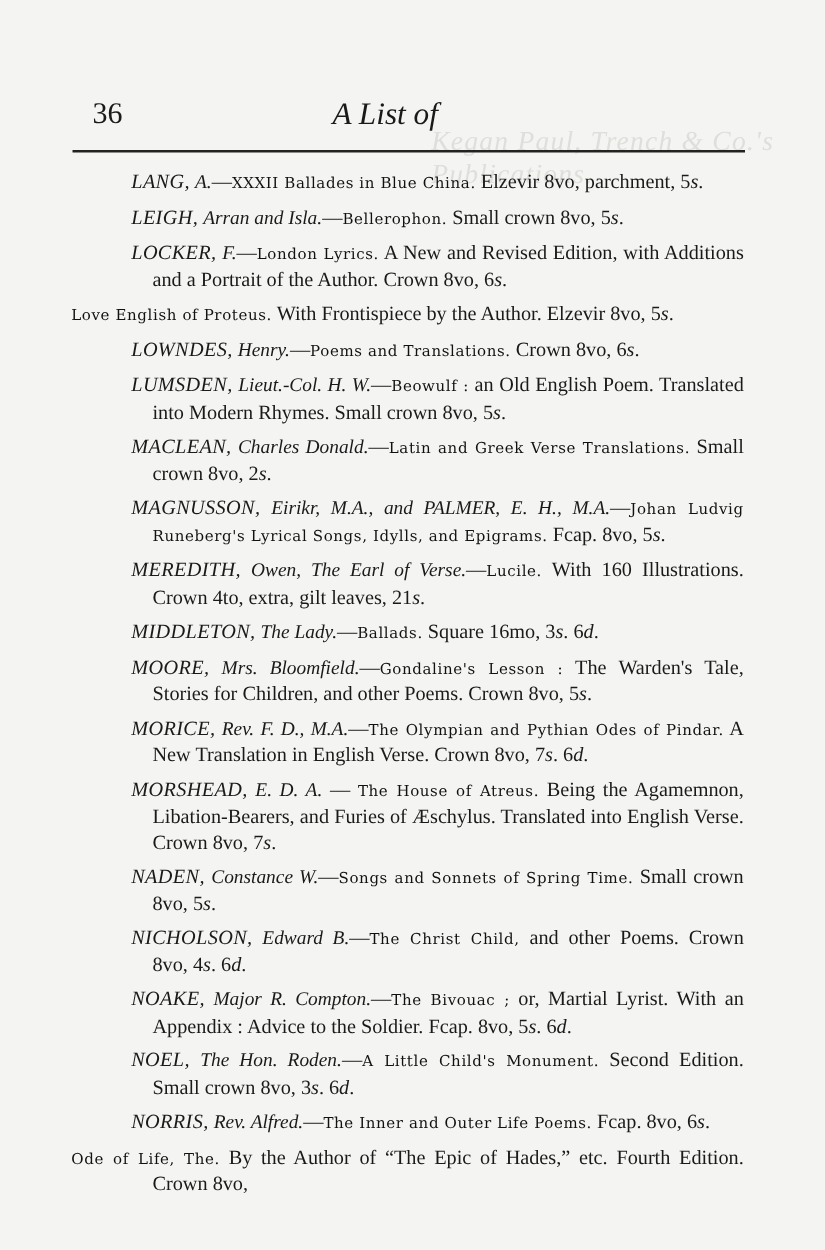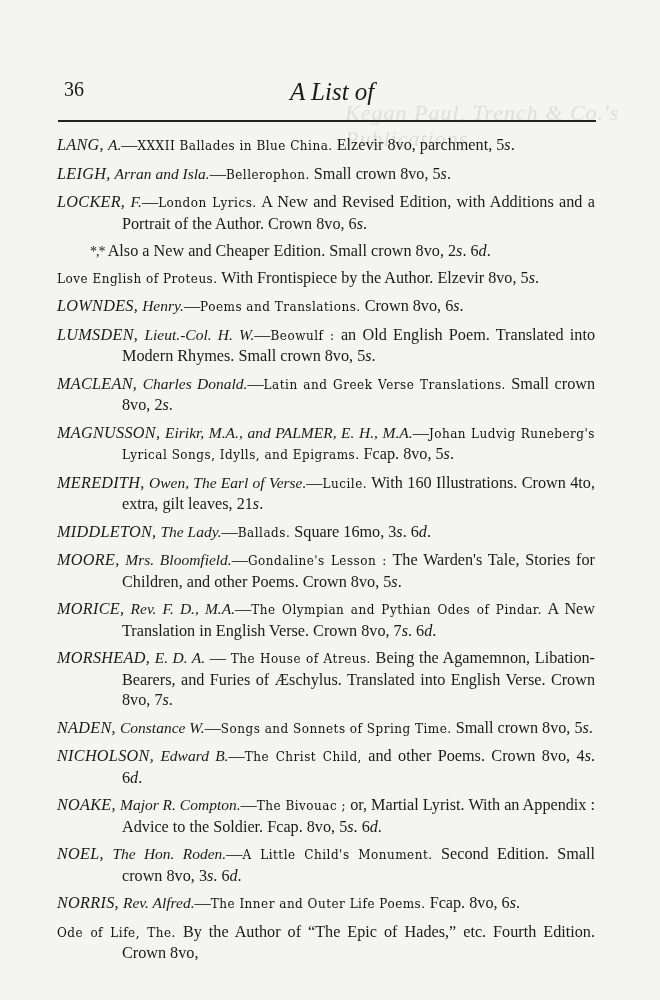--- a/index.html
+++ b/index.html
@@ -9,32 +9,32 @@
     font-family: "Liberation Serif", "DejaVu Serif", serif;
     color: #1a1a1a;
     position: relative;
   }
   .page { position: absolute; left: 0; top: 0; width: 660px; height: 1000px; }
   .ghost {
     position: absolute; left: 345px; top: 72px;
     font-style: italic; font-size: 22px; color: #dededb; letter-spacing: 1px; margin-top: 28px;
   }
   .header { position: absolute; left: 58px; top: 72px; width: 538px; height: 50px; }
-  .page-num { position: absolute; left: 6px; top: 6px; font-size: 20px; }
-  .running-title { position: absolute; left: 232px; top: 6px; font-size: 25px; font-style: italic; text-align: right; }
+  .page-num { position: absolute; left: 16px; top: 6px; font-size: 24px; }
+  .running-title { position: absolute; left: 208px; top: 6px; font-size: 25px; font-style: italic; text-align: right; }
   .rule { position: absolute; left: 0; top: 48px; width: 538px; height: 2px; background: #222; }
   .entries { position: absolute; left: 57px; top: 135px; width: 538px; }
   .entry {
     font-size: 16.2px; line-height: 20.5px;
     text-align: justify; text-align-last: left;
     padding-left: 65px; text-indent: -65px;
     margin-bottom: 7px;
   }
   .entry.note { padding-left: 0; text-indent: 0; margin-left: 33px; margin-bottom: 5px; }
-  .author { font-style: italic; letter-spacing: 0.3px; }
+  .author { font-style: italic; letter-spacing: 0.3px; margin-left: 48px; }
   .author-detail { font-style: italic; font-size: 15.5px; }
   .title {
     font-family: "DejaVu Serif", serif; font-size: 12px;
     letter-spacing: 0.5px; color: #111;
   }
   .desc { }
   .price i { font-style: italic; }
   .asterism { font-size: 14px; letter-spacing: -1px; }
 </style>
 </head>
@@ -46,21 +46,20 @@
   <div class="header">
     <span class="page-num">36</span>
     <span class="running-title">A List of</span>
     <div class="rule"></div>
   </div>
 
   <div class="entries" id="entries">
       <div class="entry"><span class="author">LANG,</span> <span class="author-detail">A.</span><span class="sep">—</span><span class="title">XXXII Ballades in Blue China.</span> <span class="desc">Elzevir 8vo, parchment,</span> <span class="price">5<i>s</i>.</span></div>
       <div class="entry"><span class="author">LEIGH,</span> <span class="author-detail">Arran and Isla.</span><span class="sep">—</span><span class="title">Bellerophon.</span> <span class="desc">Small crown 8vo,</span> <span class="price">5<i>s</i>.</span></div>
       <div class="entry"><span class="author">LOCKER,</span> <span class="author-detail">F.</span><span class="sep">—</span><span class="title">London Lyrics.</span> <span class="desc">A New and Revised Edition, with Additions and a Portrait of the Author. Crown 8vo,</span> <span class="price">6<i>s</i>.</span></div>
-      <div class="entry note"><span class="asterism">*,*</span> <span class="desc">Also a New and Cheaper Edition. Small crown 8vo,</span> <span class="price">2<i>s</i>. 6<i>d</i>.</span></div>
       <div class="entry"><span class="title">Love English of Proteus.</span> <span class="desc">With Frontispiece by the Author. Elzevir 8vo,</span> <span class="price">5<i>s</i>.</span></div>
       <div class="entry"><span class="author">LOWNDES,</span> <span class="author-detail">Henry.</span><span class="sep">—</span><span class="title">Poems and Translations.</span> <span class="desc">Crown 8vo,</span> <span class="price">6<i>s</i>.</span></div>
       <div class="entry"><span class="author">LUMSDEN,</span> <span class="author-detail">Lieut.-Col. H. W.</span><span class="sep">—</span><span class="title">Beowulf :</span> <span class="desc">an Old English Poem. Translated into Modern Rhymes. Small crown 8vo,</span> <span class="price">5<i>s</i>.</span></div>
       <div class="entry"><span class="author">MACLEAN,</span> <span class="author-detail">Charles Donald.</span><span class="sep">—</span><span class="title">Latin and Greek Verse Translations.</span> <span class="desc">Small crown 8vo,</span> <span class="price">2<i>s</i>.</span></div>
       <div class="entry"><span class="author">MAGNUSSON,</span> <span class="author-detail">Eirikr, M.A., and PALMER, E. H., M.A.</span><span class="sep">—</span><span class="title">Johan Ludvig Runeberg's Lyrical Songs, Idylls, and Epigrams.</span> <span class="desc">Fcap. 8vo,</span> <span class="price">5<i>s</i>.</span></div>
       <div class="entry"><span class="author">MEREDITH,</span> <span class="author-detail">Owen, The Earl of Verse.</span><span class="sep">—</span><span class="title">Lucile.</span> <span class="desc">With 160 Illustrations. Crown 4to, extra, gilt leaves,</span> <span class="price">21<i>s</i>.</span></div>
       <div class="entry"><span class="author">MIDDLETON,</span> <span class="author-detail">The Lady.</span><span class="sep">—</span><span class="title">Ballads.</span> <span class="desc">Square 16mo,</span> <span class="price">3<i>s</i>. 6<i>d</i>.</span></div>
       <div class="entry"><span class="author">MOORE,</span> <span class="author-detail">Mrs. Bloomfield.</span><span class="sep">—</span><span class="title">Gondaline's Lesson :</span> <span class="desc">The Warden's Tale, Stories for Children, and other Poems. Crown 8vo,</span> <span class="price">5<i>s</i>.</span></div>
       <div class="entry"><span class="author">MORICE,</span> <span class="author-detail">Rev. F. D., M.A.</span><span class="sep">—</span><span class="title">The Olympian and Pythian Odes of Pindar.</span> <span class="desc">A New Translation in English Verse. Crown 8vo,</span> <span class="price">7<i>s</i>. 6<i>d</i>.</span></div>
       <div class="entry"><span class="author">MORSHEAD,</span> <span class="author-detail">E. D. A.</span><span class="sep"> — </span><span class="title">The House of Atreus.</span> <span class="desc">Being the Agamemnon, Libation-Bearers, and Furies of Æschylus. Translated into English Verse. Crown 8vo,</span> <span class="price">7<i>s</i>.</span></div>

